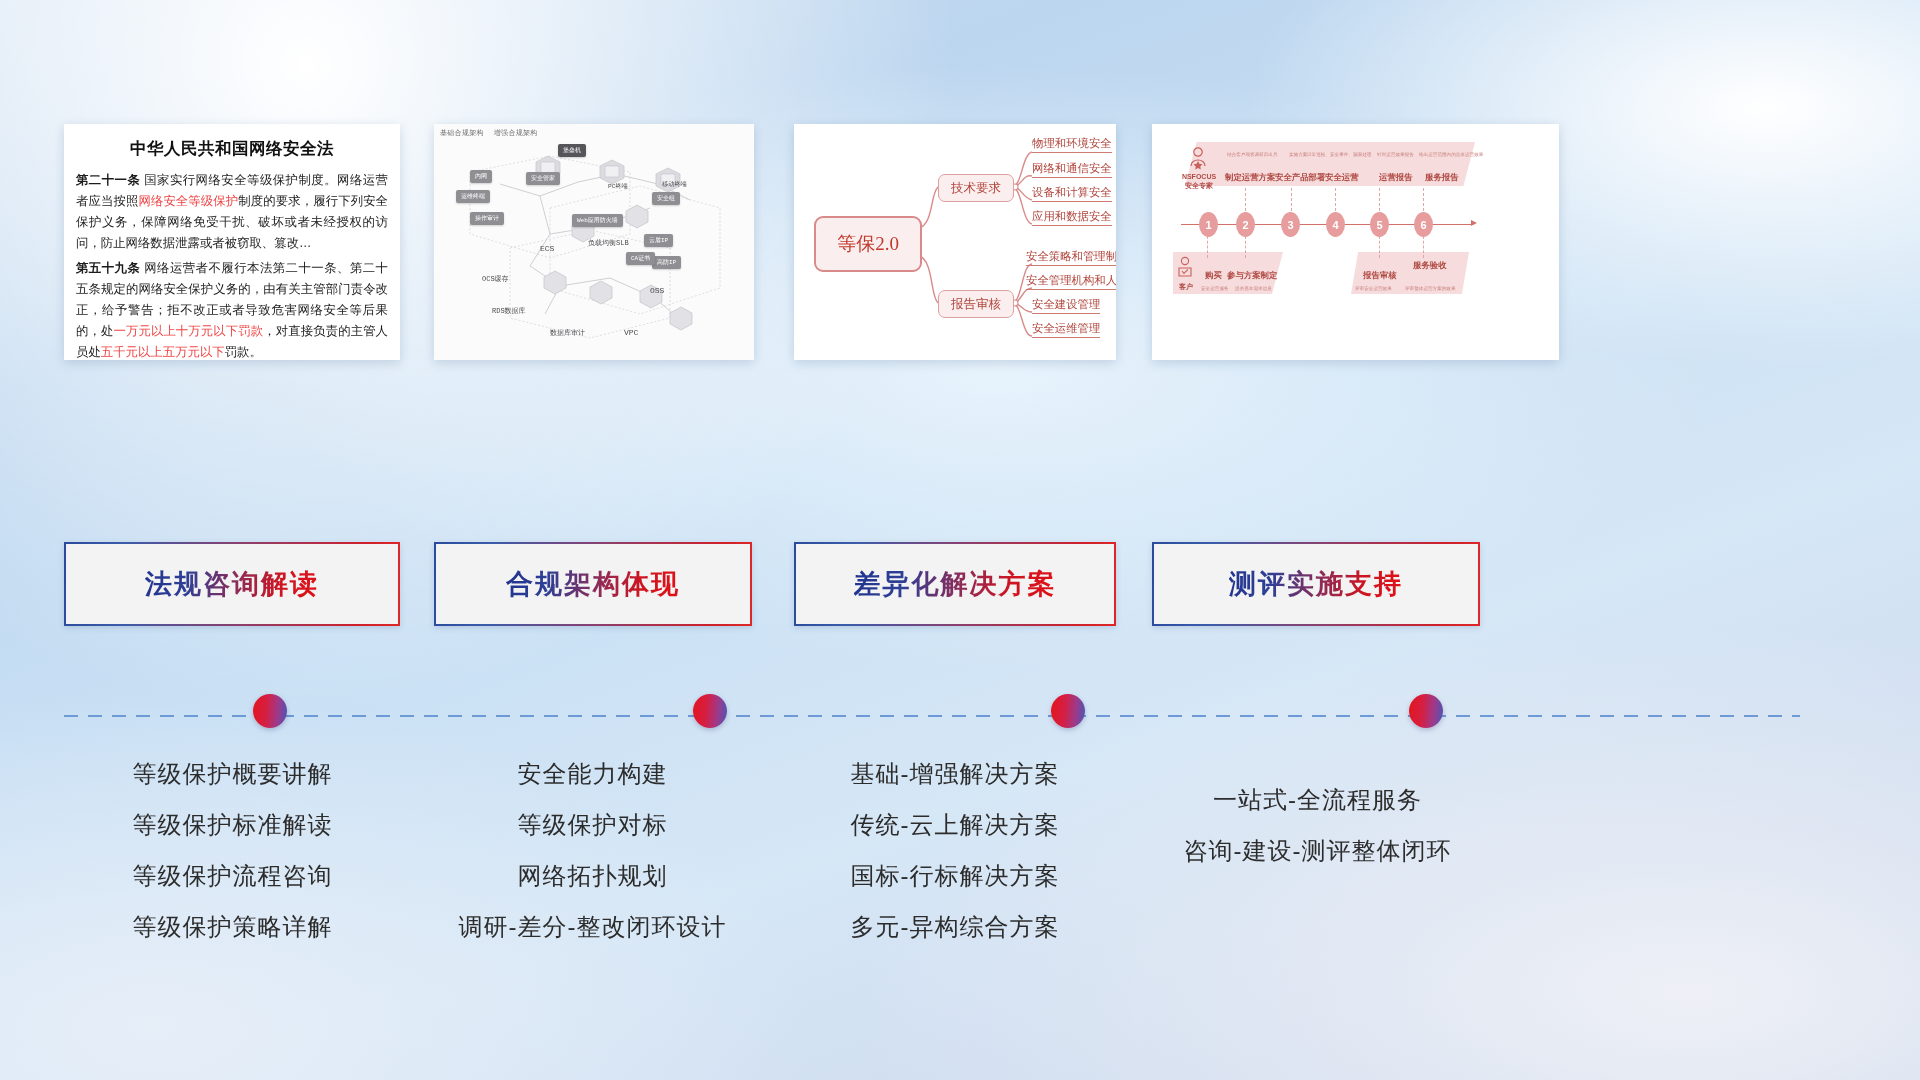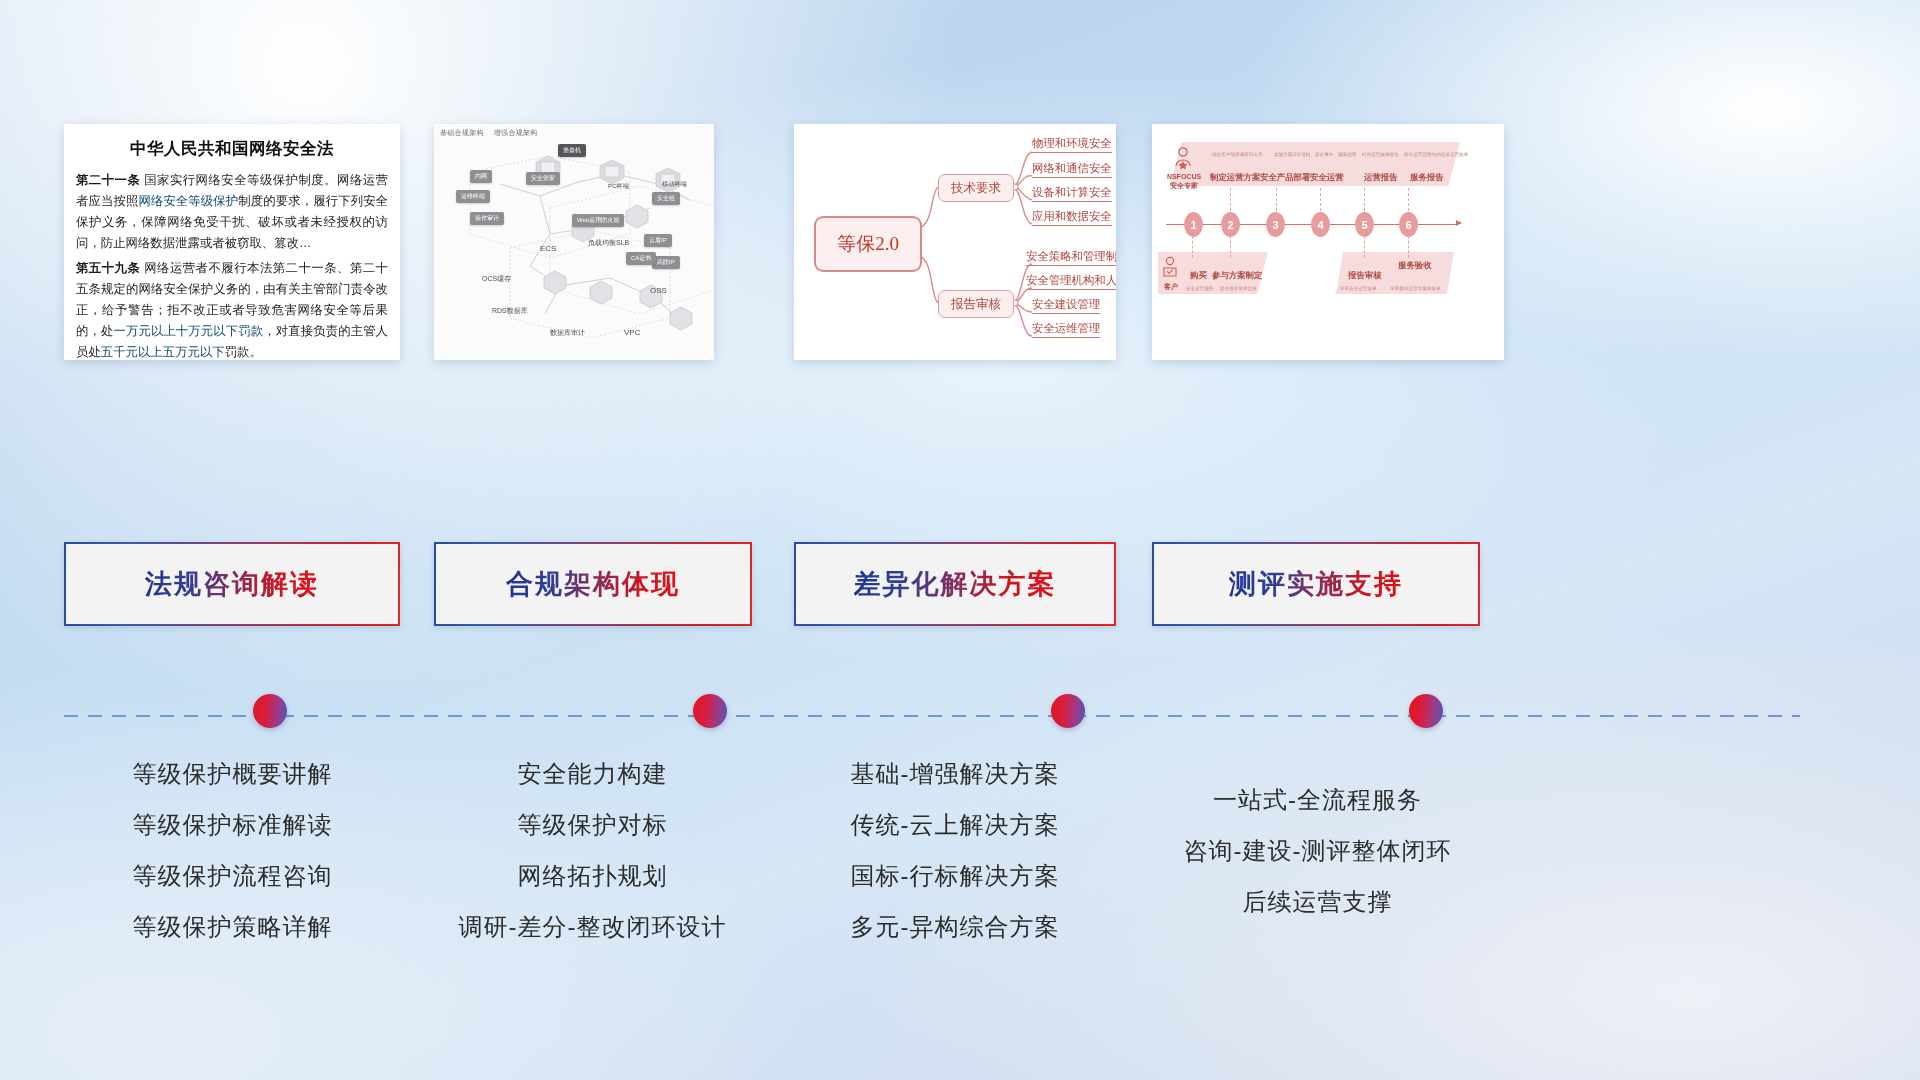--- a/index.html
+++ b/index.html
@@ -22,33 +22,33 @@
   #root{position:absolute;inset:0;}
 
   
   .cards{position:absolute;top:124px;left:0;width:1920px;height:240px;}
   .card{
     position:absolute;top:0;height:236px;background:#ffffff;
     box-shadow:0 3px 10px rgba(70,100,140,.22);
     overflow:hidden;
   }
   #card1{left:64px;width:336px;}
-  #card2{left:434px;width:280px;}
+  #card2{left:434px;width:320px;font-family:Liberation Mono, monospace;}
   #card3{left:794px;width:322px;}
-  #card4{left:1152px;width:352px;}
+  #card4{left:1152px;width:392px;padding-left:15px;}
 
   
   .law{padding:14px 12px 8px 12px;box-sizing:border-box;height:100%;}
   .law-title{
     text-align:center;font-weight:bold;font-size:16.5px;color:#111;
     letter-spacing:.5px;margin-bottom:10px;
   }
   .law-p{font-size:12.4px;line-height:21px;color:#1c1c1c;text-align:justify;}
   .law-p b{font-weight:bold;}
-  .law-p .rd{color:#0c4a6e;}
+  .law-p .rd{color:#ef4444;}
   .law-p2{margin-top:4px;}
 
   
   .arch{position:relative;width:100%;height:100%;background:#fbfbfb;}
   .arch-top{
     position:absolute;top:4px;left:6px;font-size:7px;color:#8a8a8a;letter-spacing:.3px;
   }
   .arch-top b{color:#6d6d6d;font-weight:normal;margin-right:10px;}
   .arch-canvas{position:absolute;inset:14px 6px 6px 6px;}
   .node{
@@ -418,17 +418,16 @@
     </div>
     <div class="lcol" id="l3">
       <div class="litem">基础-增强解决方案</div>
       <div class="litem">传统-云上解决方案</div>
       <div class="litem">国标-行标解决方案</div>
       <div class="litem">多元-异构综合方案</div>
     </div>
     <div class="lcol" id="l4">
       <div class="litem">一站式-全流程服务</div>
       <div class="litem">咨询-建设-测评整体闭环</div>
-      <div class="litem">后续运营支撑</div>
     </div>
   </div>
 
 </div>
 
 </body></html>

